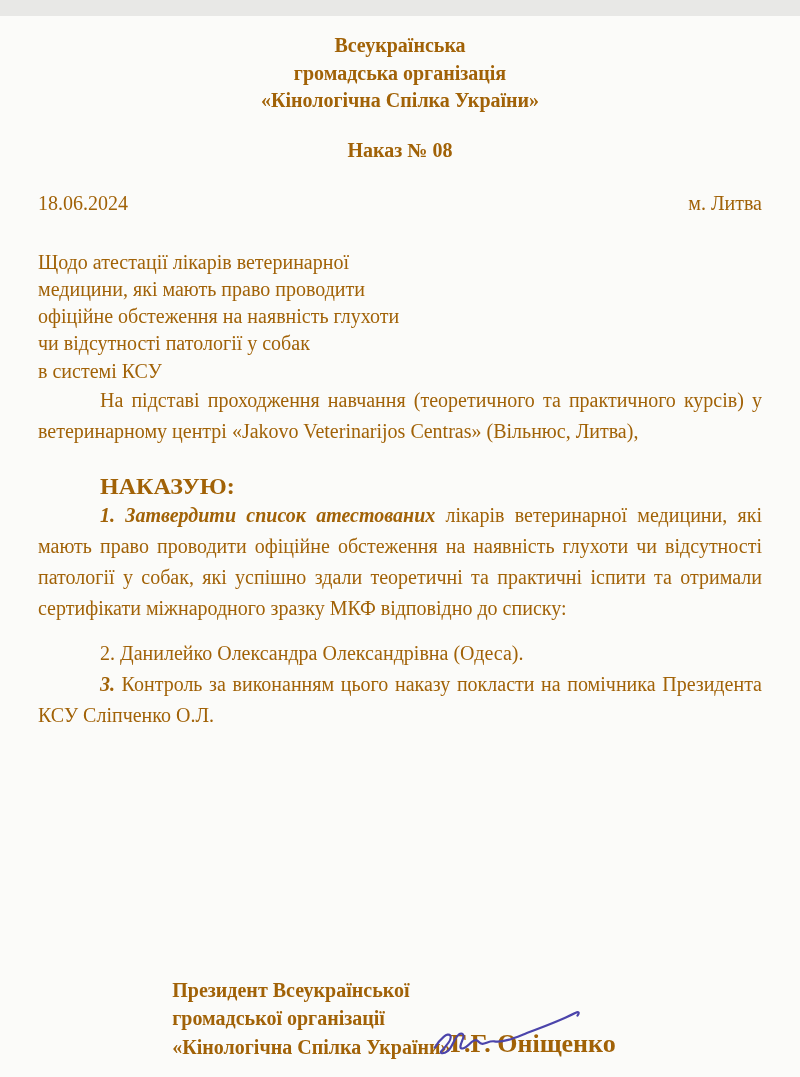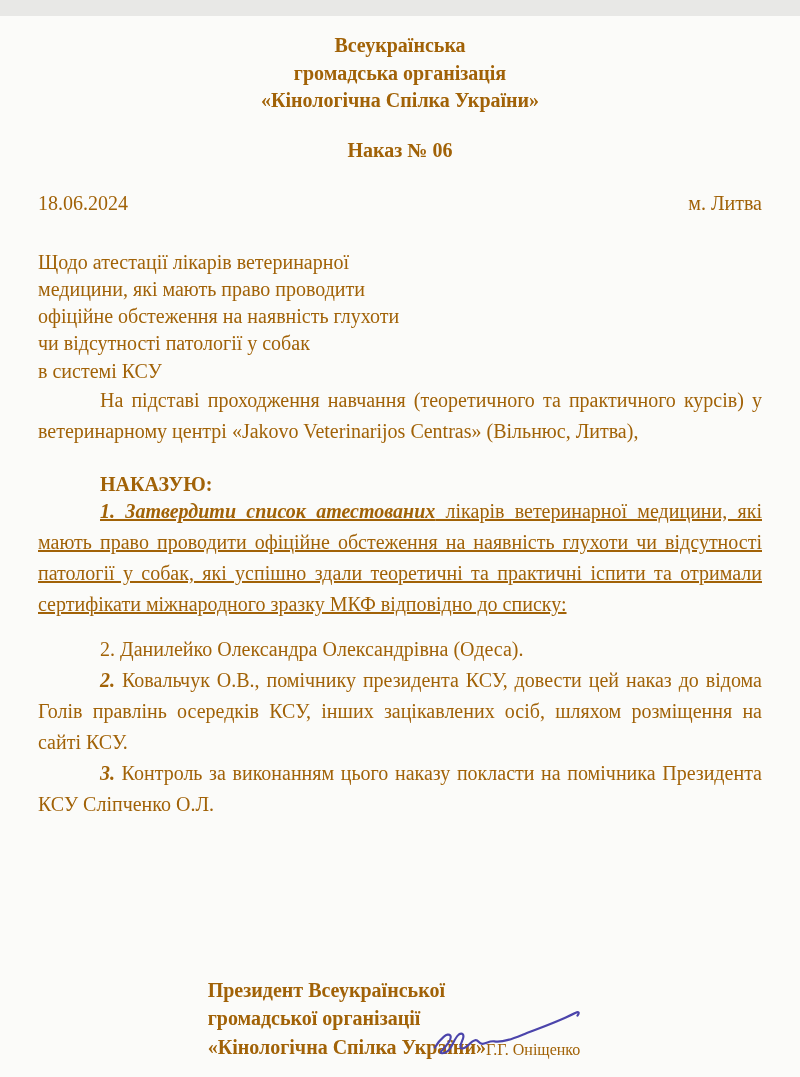--- a/index.html
+++ b/index.html
@@ -49,24 +49,24 @@
     font-size: 20px;
     line-height: 1.55;
     text-align: justify;
     margin: 0;
     text-indent: 62px;
   }
   .preamble { margin-top: 20px; }
   .decree-word {
     margin-top: 26px;
     margin-left: 62px;
-    font-size: 20px;
+    font-size: 24px;
     font-weight: bold;
   }
-  .par-1 { margin-top: 24px; text-decoration: underline; }
+  .par-1 { margin-top: 24px; }
   .lead-bi { font-weight: bold; font-style: italic; }
   .num-bi { font-weight: bold; font-style: italic; }
   .doctor-list {
     margin-top: 14px;
     margin-left: 62px;
     font-size: 20px;
     line-height: 1.55;
   }
   .par-2 { margin-top: 16px; }
   .par-3 { margin-top: 0; }
@@ -78,42 +78,42 @@
     display: flex;
     justify-content: center;
     align-items: flex-end;
   }
   .signer-title {
     font-size: 20px;
     font-weight: bold;
     line-height: 1.42;
   }
   .signer-name {
-    font-size: 16px;
-    font-weight: normal;
+    font-size: 26px;
+    font-weight: bold;
     padding-bottom: 2px;
   }
   .signature {
     position: absolute;
     left: 398px;
     top: 24px;
     width: 168px;
     height: 64px;
   }
 </style>
 </head>
 <body>
 
 <div class="page">
 
   <div class="org-name center pre">Всеукраїнська
 громадська організація
 «Кінологічна Спілка України»</div>
 
-  <div class="order-no center">Наказ № 06</div>
+  <div class="order-no center">Наказ № 08</div>
 
   <div class="meta-row">
     <span>18.06.2024</span>
     <span>м. Литва</span>
   </div>
 
   <div class="subject pre">Щодо атестації лікарів ветеринарної
 медицини, які мають право проводити
 офіційне обстеження на наявність глухоти
 чи відсутності патології у собак
@@ -122,21 +122,20 @@
   <p class="body-par preamble">На підставі проходження навчання (теоретичного та практичного курсів) у ветеринарному центрі «Jakovo Veterinarijos Centras» (Вільнюс, Литва),</p>
 
   <div class="decree-word">НАКАЗУЮ:</div>
 
   <p class="body-par par-1"><span class="lead-bi">1. Затвердити список атестованих</span><span> лікарів ветеринарної медицини, які мають право проводити офіційне обстеження на наявність глухоти чи відсутності патології у собак, які успішно здали теоретичні та практичні іспити та отримали сертифікати міжнародного зразку МКФ відповідно до списку:</span></p>
 
   <div class="doctor-list">
     <div>2. Данилейко Олександра Олександрівна (Одеса).</div>
   </div>
 
-  <p class="body-par par-2"><span class="num-bi">2.</span><span>  Ковальчук О.В., помічнику президента КСУ, довести цей наказ до відома Голів правлінь осередків КСУ, інших зацікавлених осіб, шляхом розміщення на сайті КСУ.</span></p>
 
   <p class="body-par par-3"><span class="num-bi">3.</span><span>  Контроль за виконанням цього наказу покласти на помічника Президента КСУ Сліпченко О.Л.</span></p>
 
   <div class="footer">
     <div class="signer-title pre">Президент Всеукраїнської
 громадської організації
 «Кінологічна Спілка України»</div>
 
     <svg class="signature" viewBox="0 0 180 70">
       <path d="M10,52 C16,42 24,35 27,39 C29,43 21,52 17,56 C15,58.5 19,59.5 24,56

